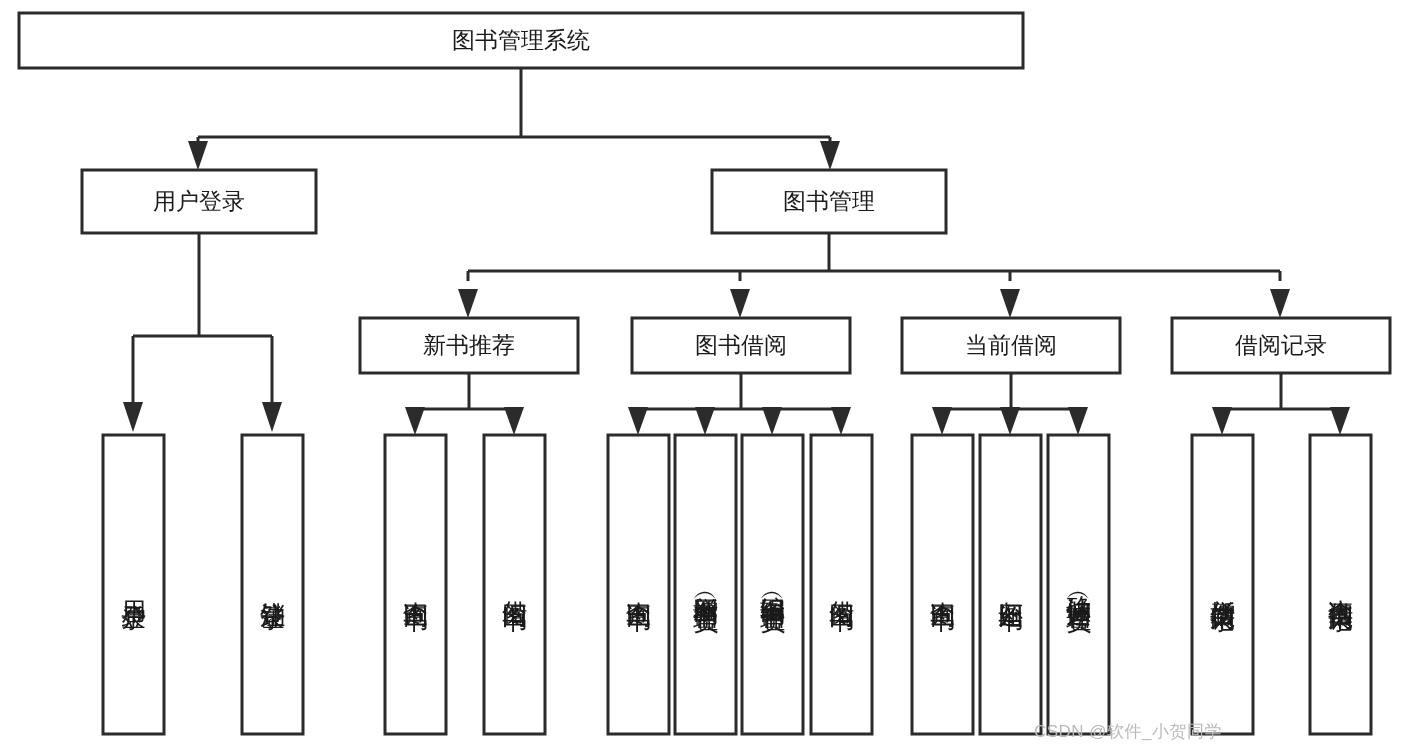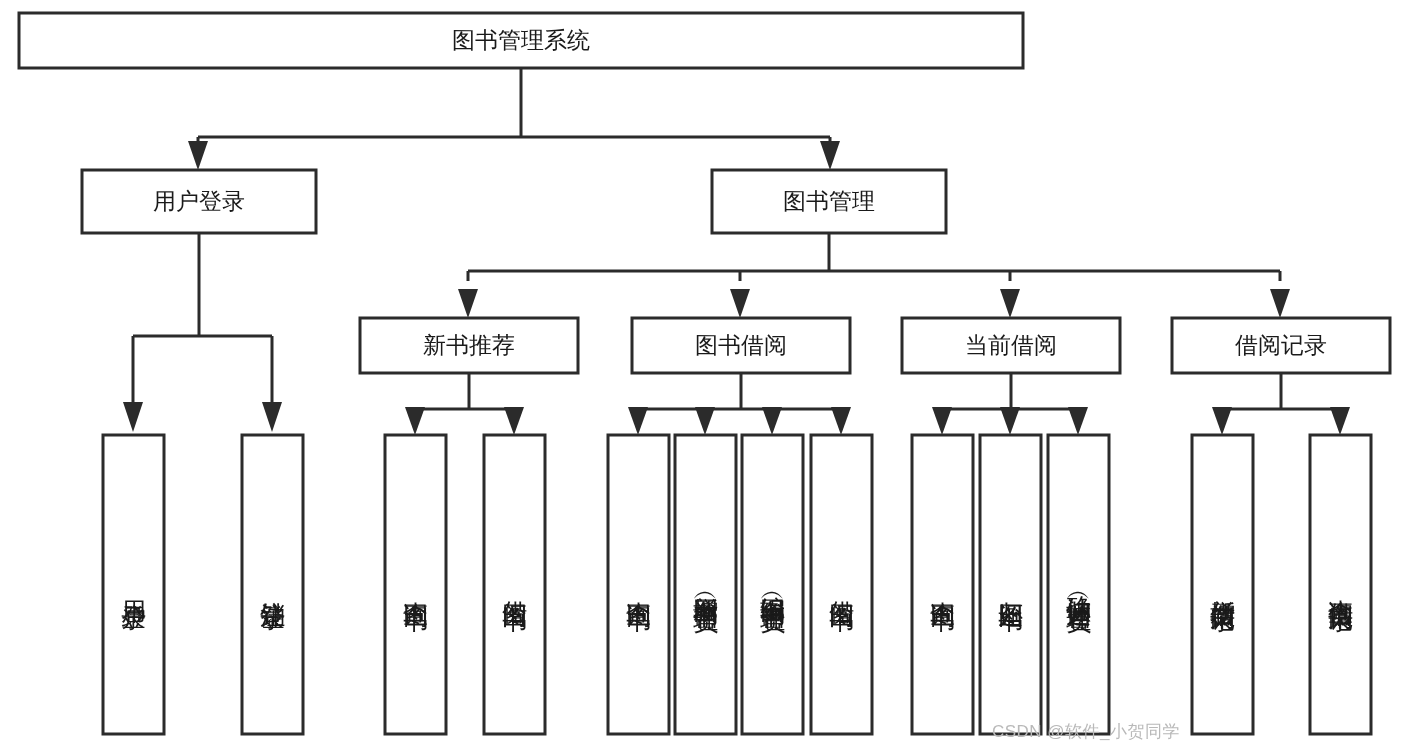--- a/index.html
+++ b/index.html
@@ -12,20 +12,21 @@
     height: 747px;
     font-family: "Liberation Sans", "DejaVu Sans", sans-serif;
     overflow: hidden;
     position: relative;
   }
   #diagram-root {
     position: relative;
     width: 1188px;
     height: 747px;
     background: #ffffff;
+    padding-left: 42px;
   }
   svg.diagram-canvas {
     position: absolute;
     left: 0;
     top: 0;
     width: 1405px;
     height: 747px;
     display: block;
   }
   .node-box {

